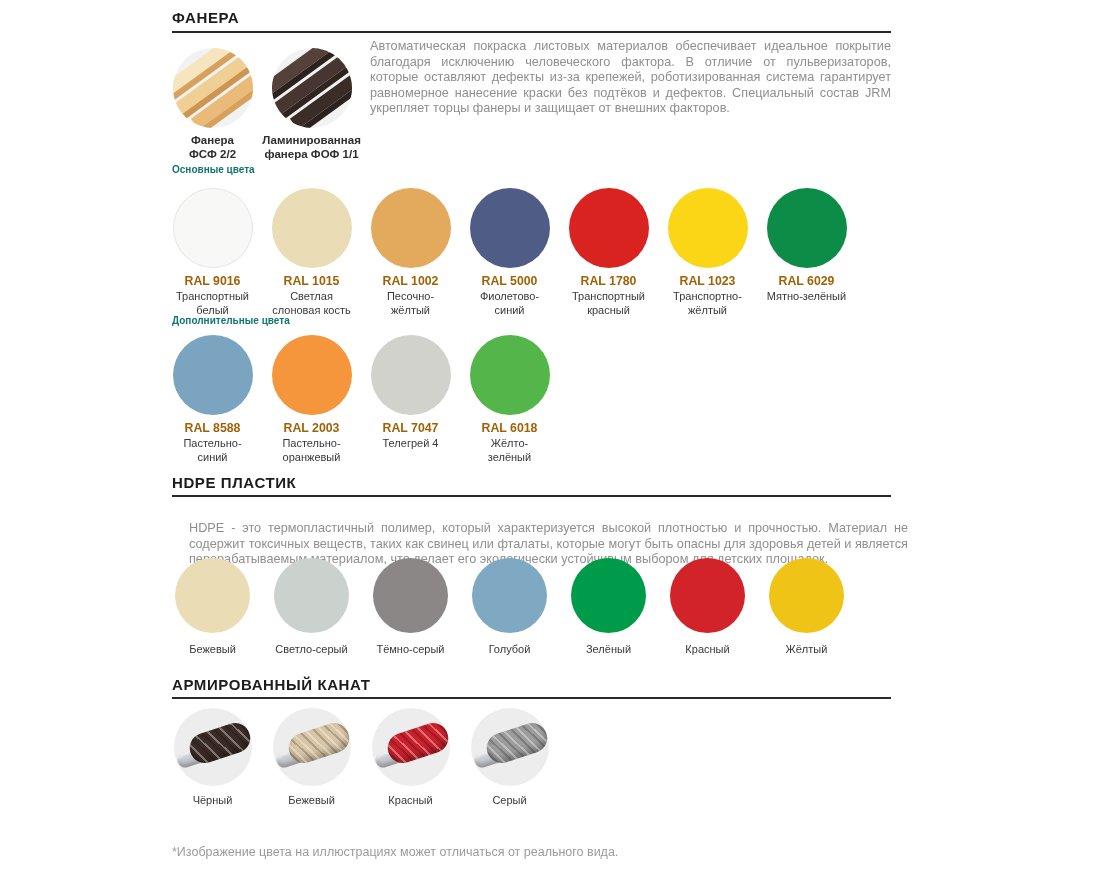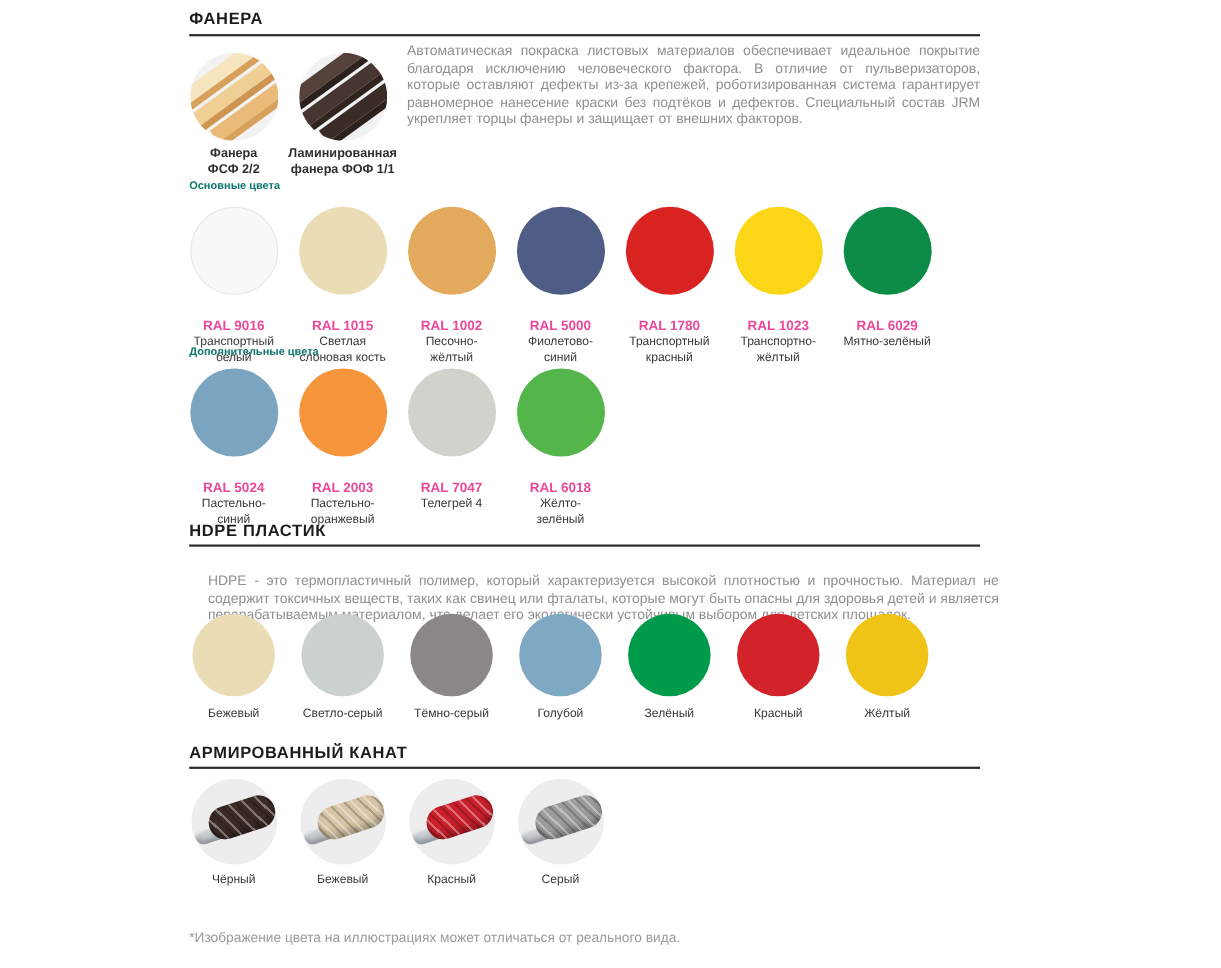--- a/index.html
+++ b/index.html
@@ -20,21 +20,21 @@
   #row-mats{top:48px;} #row-main{top:188px;} #row-extra{top:335px;}
   #row-hdpe{top:558px;} #row-rope{top:708px;}
 
   .x0{left:163px}.x1{left:262px}.x2{left:361px}.x3{left:460px}
   .x4{left:559px}.x5{left:658px}.x6{left:757px}
 
   .swatch-item,.mat-item,.rope-item{position:absolute;top:0;width:99px;text-align:center;}
   .swatch{width:80px;height:80px;border-radius:50%;margin:0 auto;}
   .swatch.sm{width:75px;height:75px;}
   #row-main .swatch-item:first-child .swatch{border:1px solid #E6E6E6;box-sizing:border-box;}
-  .swatch-code{margin-top:21px;font-size:12.3px;font-weight:bold;color:#ec4899;}
+  .swatch-code{margin-top:6px;font-size:12.3px;font-weight:bold;color:#a16207;}
   .swatch-name{font-size:11px;color:#383838;line-height:14px;white-space:pre-line;margin-top:1px;}
   #row-hdpe .swatch-name{margin-top:9px;}
 
   .group-label{position:absolute;left:172px;font-size:10px;font-weight:bold;color:#0f766e;}
   #label-main{top:164px;} #label-extra{top:315px;}
 
   .mat-svg{display:block;width:80px;height:80px;margin:0 auto;}
   .mat-bg{fill:#F2F2F2;}
   .mat-label{margin-top:5px;font-size:11.5px;font-weight:bold;color:#2e2e2e;
              line-height:14px;white-space:pre-line;}
@@ -151,21 +151,21 @@
       <div class="swatch-code">RAL 6029</div>
       <div class="swatch-name">Мятно-зелёный</div>
     </div>
   </div>
 
   <div class="group-label" id="label-extra">Дополнительные цвета</div>
 
   <div class="row" id="row-extra">
     <div class="swatch-item x0">
       <div class="swatch" style="background-color: rgb(123, 164, 192);"></div>
-      <div class="swatch-code">RAL 5024</div>
+      <div class="swatch-code">RAL 8588</div>
       <div class="swatch-name">Пастельно-
 синий</div>
     </div>
     <div class="swatch-item x1">
       <div class="swatch" style="background-color: rgb(245, 149, 60);"></div>
       <div class="swatch-code">RAL 2003</div>
       <div class="swatch-name">Пастельно-
 оранжевый</div>
     </div>
     <div class="swatch-item x2">

